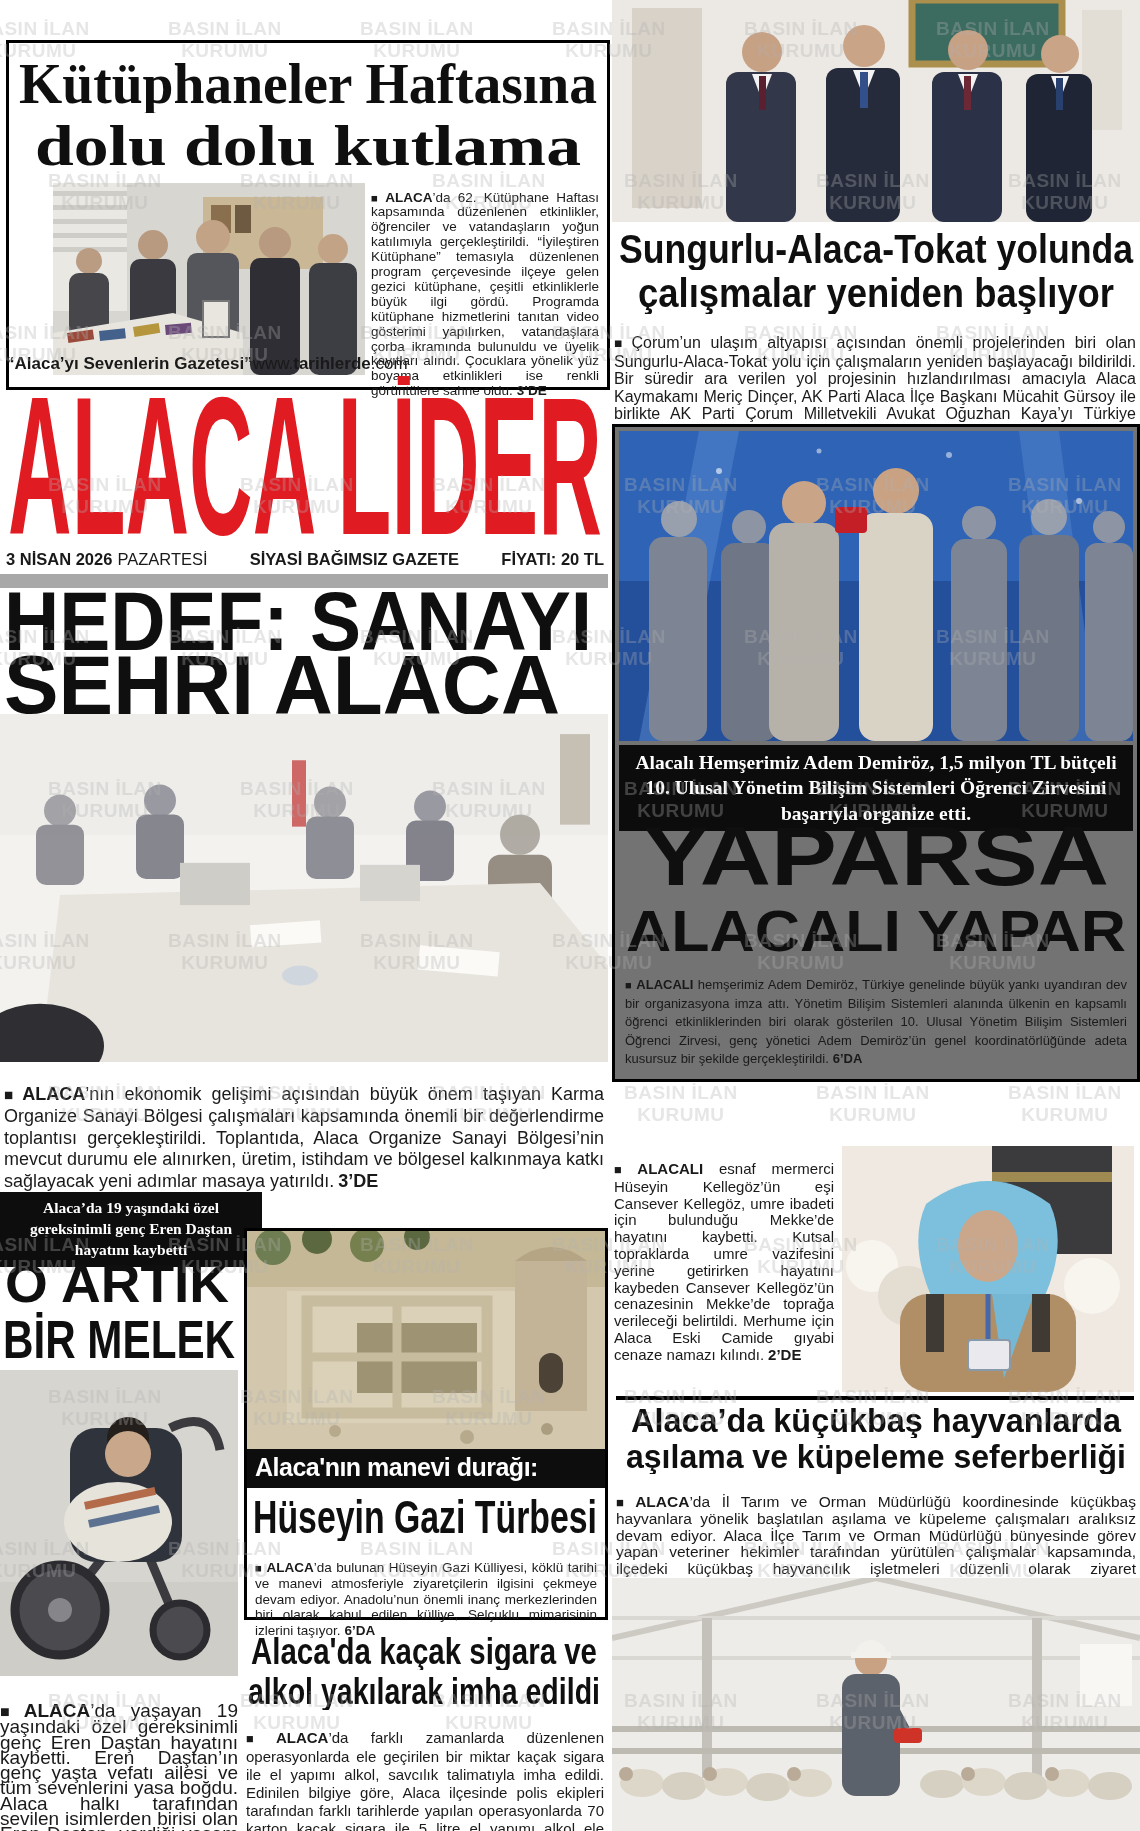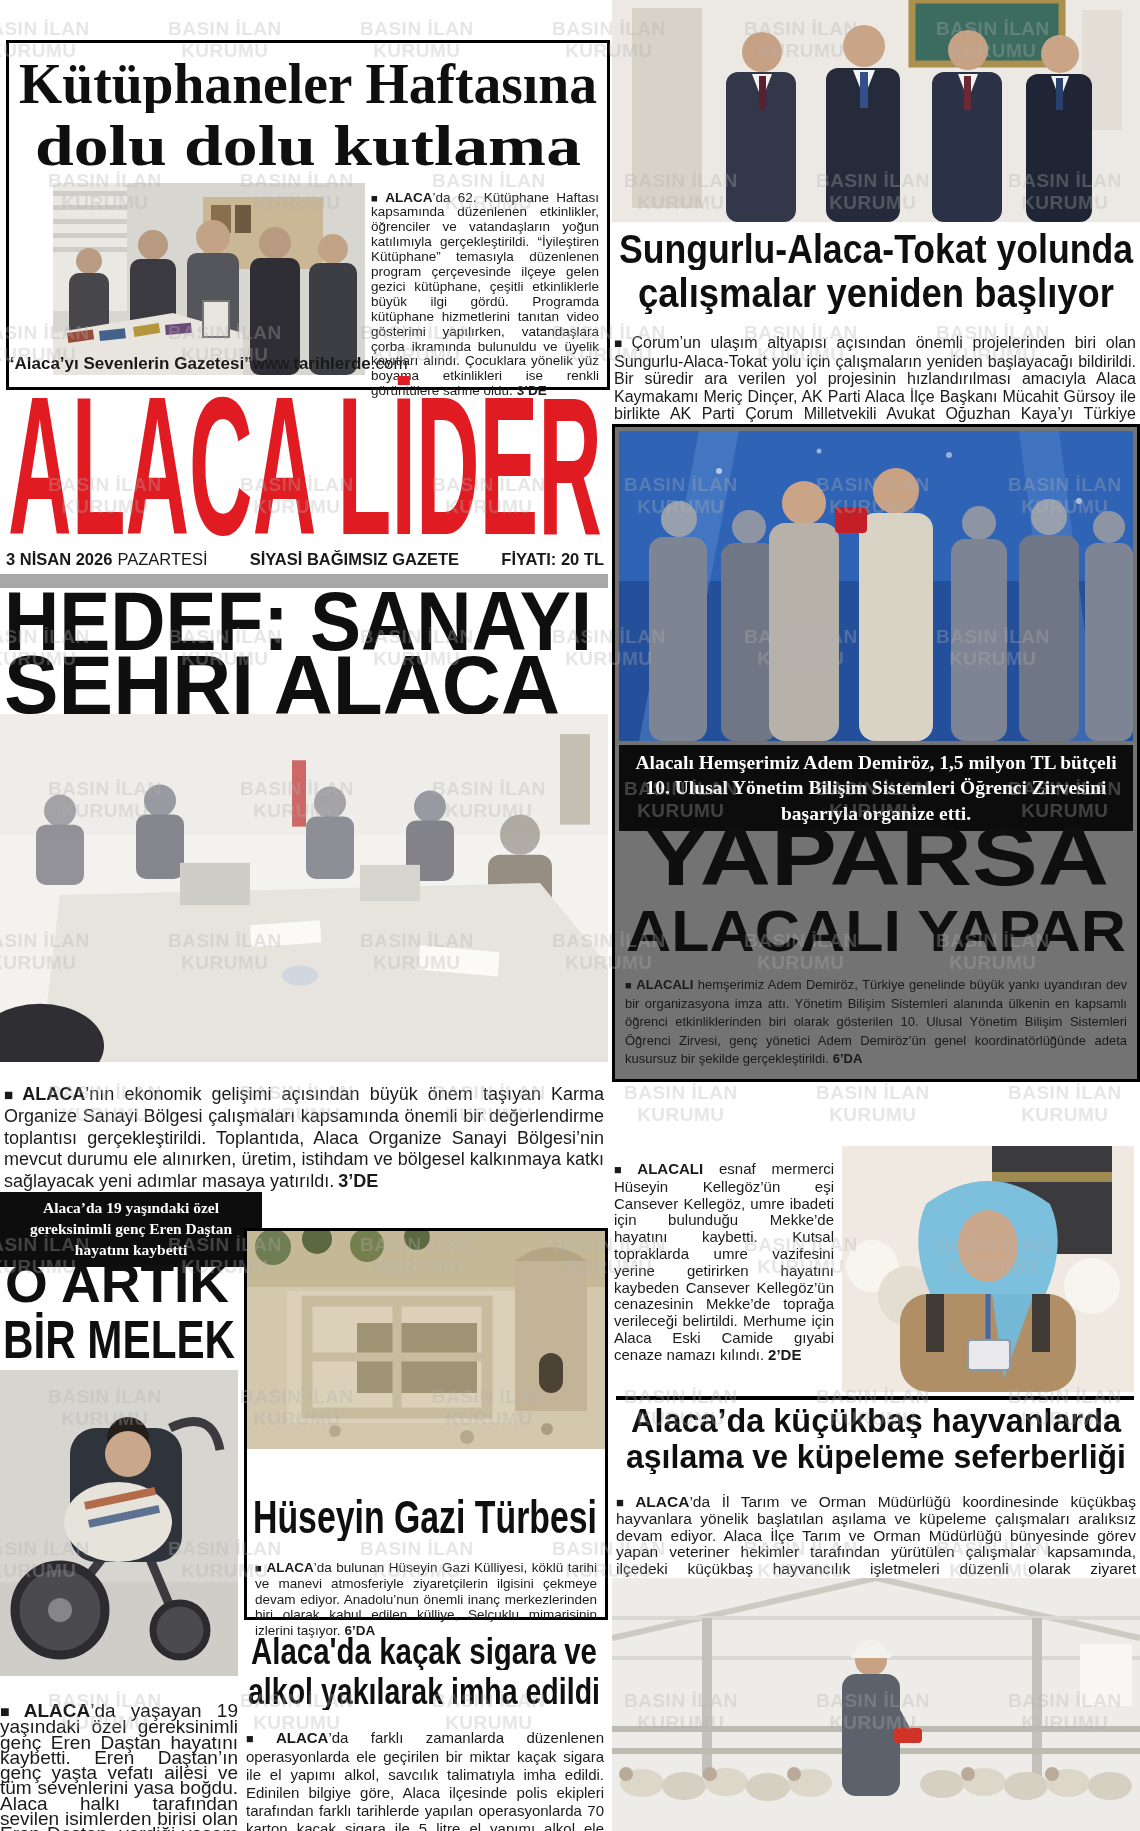--- a/index.html
+++ b/index.html
@@ -251,20 +251,21 @@
         <rect x="60" y="70" width="180" height="112" fill="none" stroke="#c8bc9e" stroke-width="11"></rect>
         <path d="M60,126 H240 M150,70 V182" stroke="#c8bc9e" stroke-width="9"></path>
         <rect x="268" y="30" width="72" height="150" fill="#c3b498"></rect>
         <path d="M268,30 q36,-28 72,0 z" fill="#b5a584"></path>
         <rect x="292" y="122" width="24" height="40" rx="12" fill="#4c4336"></rect>
         <circle cx="88" cy="200" r="6" fill="#b7aa8c"></circle>
           <circle cx="220" cy="206" r="7" fill="#b7aa8c"></circle>
           <circle cx="300" cy="198" r="6" fill="#ab9e80"></circle>
       </svg>
     </div>
+    <div id="turbe-kicker" class="abs">Alaca'nın manevi durağı:</div>
     <svg id="turbe-h" class="abs" width="358" height="52">
       <text class="sanshl" x="6" y="44" font-size="46" textLength="344" lengthAdjust="spacingAndGlyphs">Hüseyin Gazi Türbesi</text>
     </svg>
     <p id="turbe-body" class="abs jbody">
       <span class="bullet">■</span><span class="lead">ALACA</span><span>’da bulunan Hüseyin Gazi Külliyesi, köklü tarihi ve manevi atmosferiyle ziyaretçilerin ilgisini çekmeye devam ediyor. Anadolu’nun önemli inanç merkezlerinden biri olarak kabul edilen külliye, Selçuklu mimarisinin izlerini taşıyor.</span><span class="pref">6’DA</span>
     </p>
   </div>
 
   <svg id="contra-h1" class="abs" width="360" height="40">
     <text class="sanshl" x="7" y="34" font-size="36" textLength="346" lengthAdjust="spacingAndGlyphs">Alaca'da kaçak sigara ve</text>

